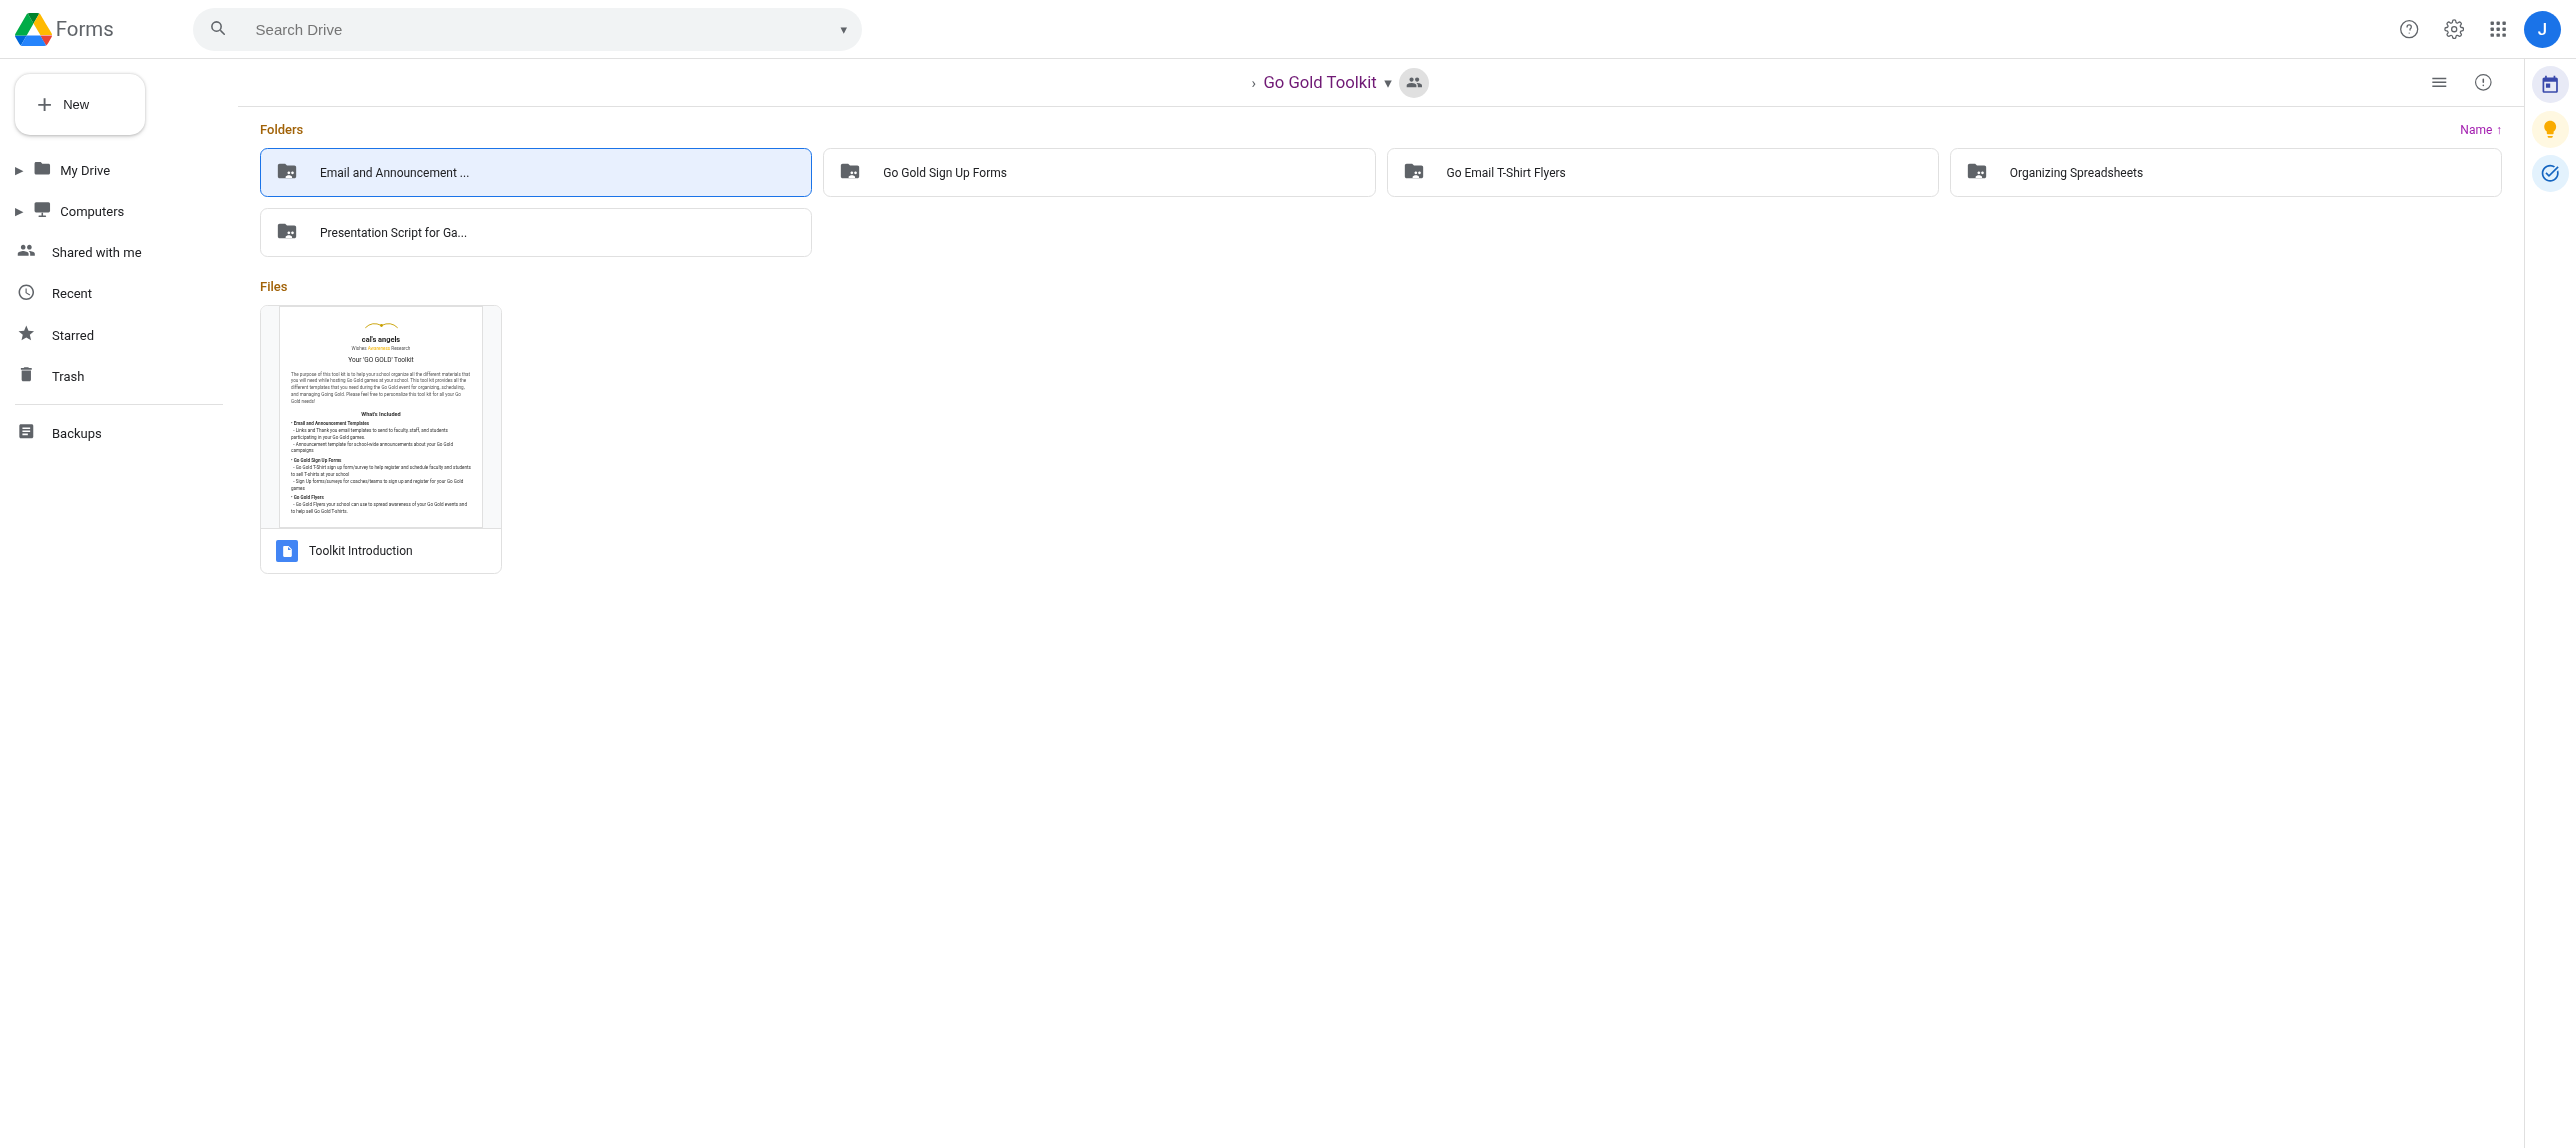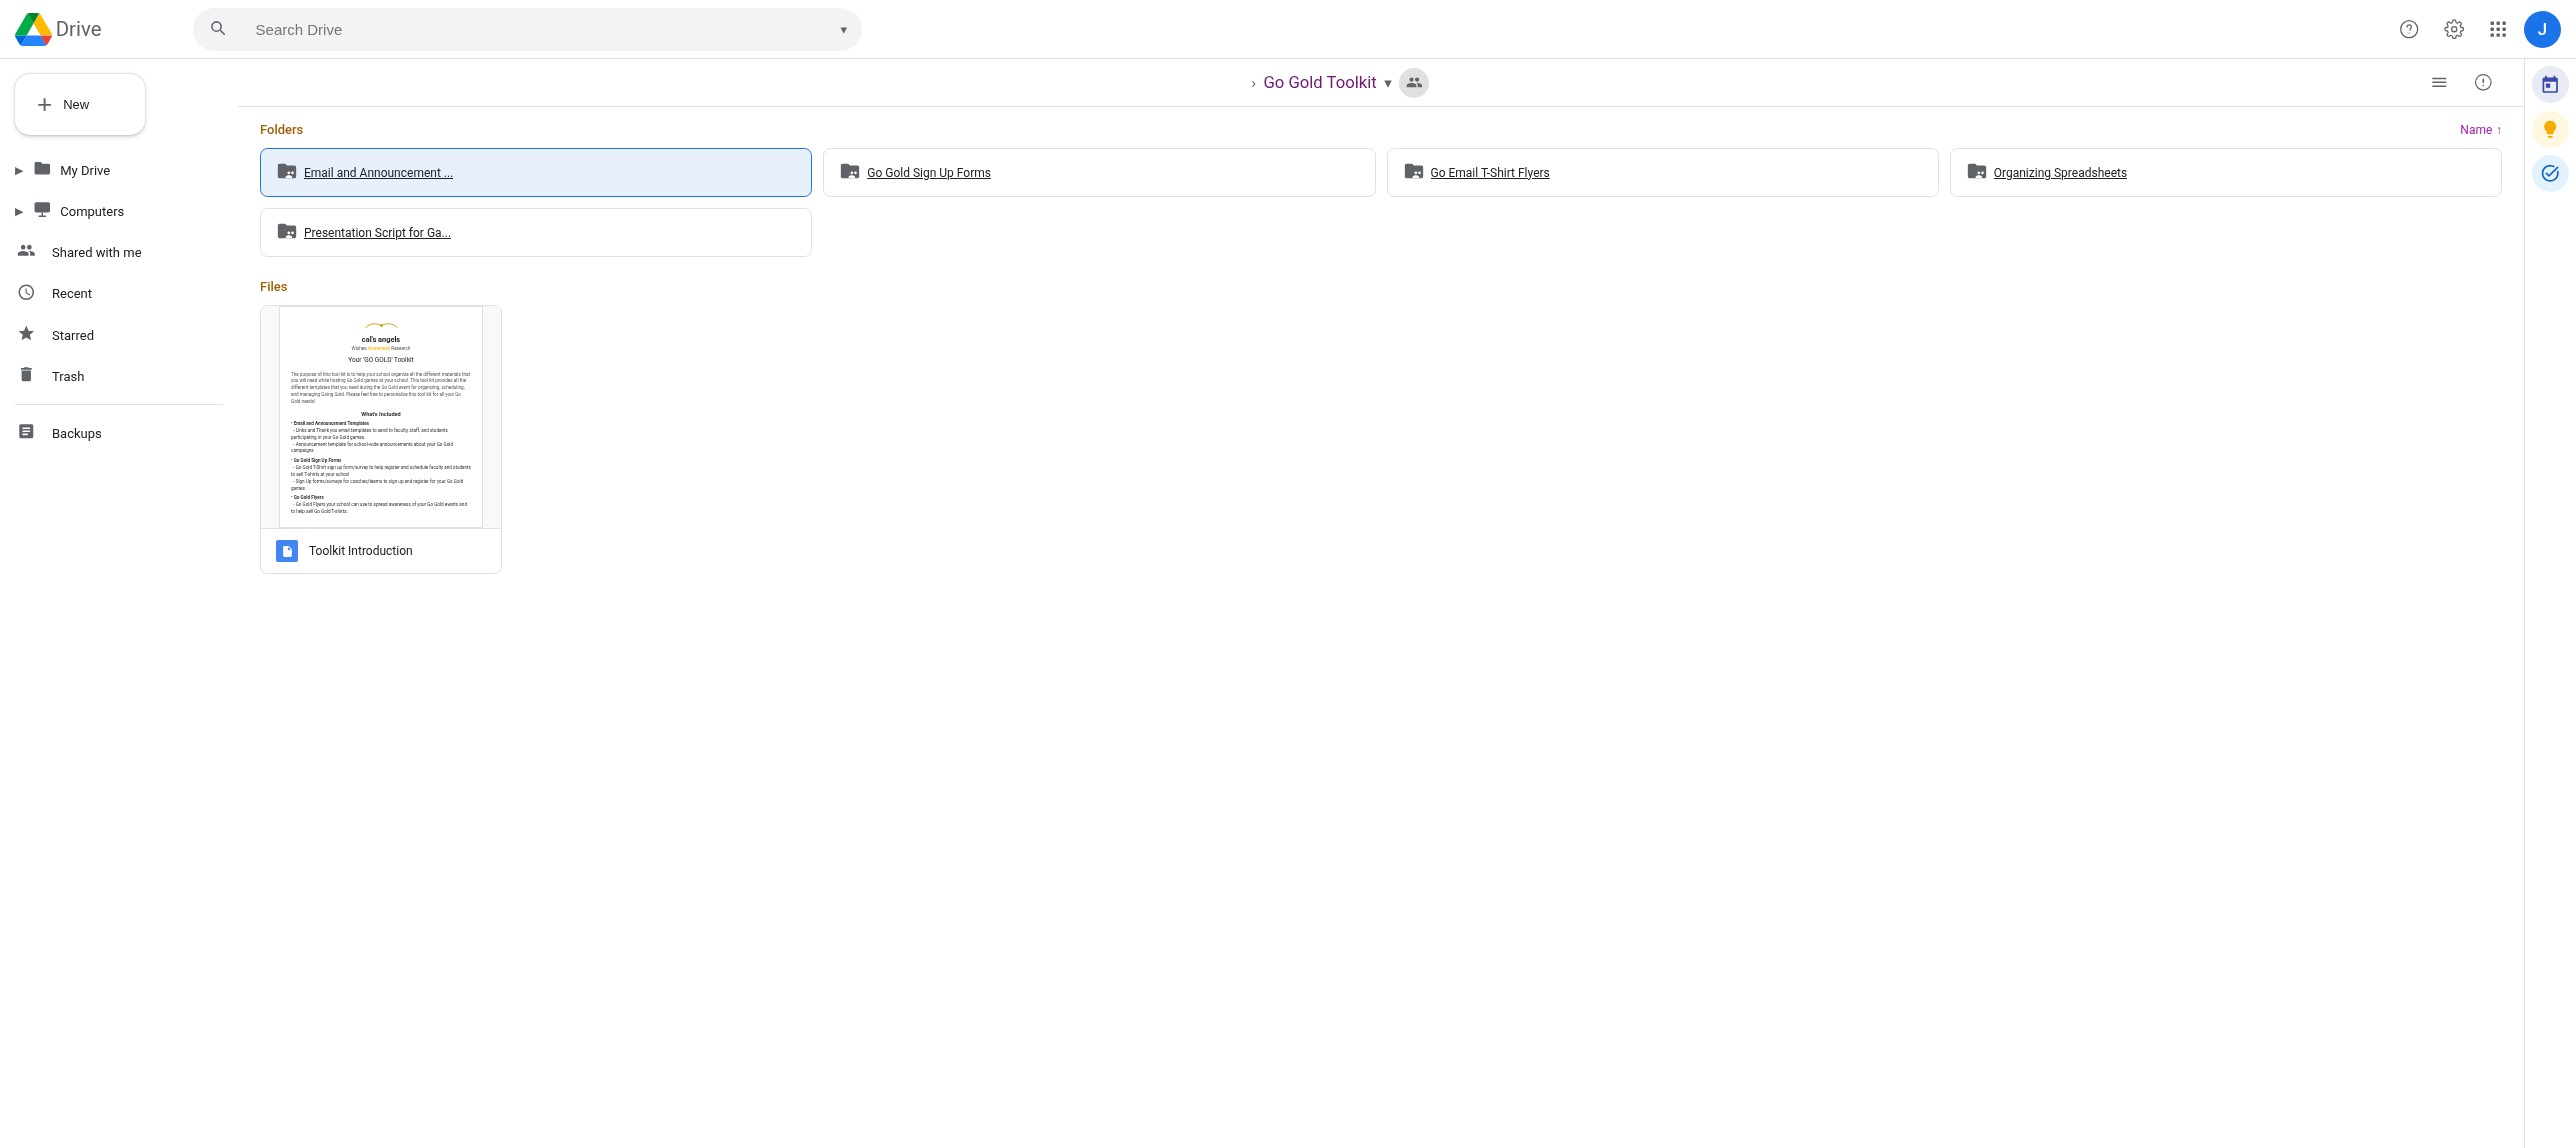--- a/index.html
+++ b/index.html
@@ -49,21 +49,21 @@
     
     .content-area { flex: 1; padding: 15px 22px; overflow-y: auto; }
 
     
     .section-header { display: flex; align-items: center; justify-content: space-between; margin-bottom: 11px; }
     .section-title { font-size: 13px; font-weight: 500; color: #a16207; }
     .sort-label { display: flex; align-items: center; gap: 3.7px; font-size: 12px; color: #a21caf; cursor: pointer; }
 
     
     .folder-grid { display: grid; grid-template-columns: repeat(4, 1fr); gap: 11px; margin-bottom: 22px; }
-    .folder-item { display: flex; align-items: center; gap: 6px; padding: 11px 15px; border: 0.9px solid #e0e0e0; border-radius: 7.4px; cursor: pointer; background: #fff; text-decoration: underline; }
+    .folder-item { display: flex; align-items: center; gap: 22px; padding: 11px 15px; border: 0.9px solid #e0e0e0; border-radius: 7.4px; cursor: pointer; background: #fff; }
     .folder-item.selected { border-color: #1a73e8; background: #e8f0fe; }
     .folder-name { font-size: 12px; color: #202124; white-space: nowrap; overflow: hidden; text-overflow: ellipsis; }
 
     
     .file-preview { width: 242px; border: 0.9px solid #e0e0e0; border-radius: 7.4px; overflow: hidden; cursor: pointer; }
     .preview-img { background: #f8f9fa; height: 223px; display: flex; align-items: flex-end; justify-content: center; border-bottom: 0.9px solid #e0e0e0; overflow: hidden; }
     .file-info { display: flex; align-items: center; gap: 11px; padding: 11px 15px; }
     .doc-icon { width: 22px; height: 22px; background: #4285f4; border-radius: 1.9px; display: flex; align-items: center; justify-content: center; color: #fff; font-size: 11px; }
     .file-name { font-size: 12px; color: #202124; }
   </style>
@@ -74,21 +74,21 @@
   <div class="logo-area">
 
     <svg class="logo-icon" viewBox="0 0 87.3 78" xmlns="http://www.w3.org/2000/svg">
       <path d="m6.6 66.85 3.85 6.65c.8 1.4 1.95 2.5 3.3 3.3l13.75-23.8h-27.5c0 1.55.4 3.1 1.2 4.5z" fill="#0066da"></path>
       <path d="m43.65 25-13.75-23.8c-1.35.8-2.5 1.9-3.3 3.3l-25.4 44a9.06 9.06 0 0 0 -1.2 4.5h27.5z" fill="#00ac47"></path>
       <path d="m73.55 76.8c1.35-.8 2.5-1.9 3.3-3.3l1.6-2.75 7.65-13.25c.8-1.4 1.2-2.95 1.2-4.5h-27.502l5.852 11.5z" fill="#ea4335"></path>
       <path d="m43.65 25 13.75-23.8c-1.35-.8-2.9-1.2-4.5-1.2h-18.5c-1.6 0-3.15.45-4.5 1.2z" fill="#00832d"></path>
       <path d="m59.8 53h-32.3l-13.75 23.8c1.35.8 2.9 1.2 4.5 1.2h50.8c1.6 0 3.15-.45 4.5-1.2z" fill="#2684fc"></path>
       <path d="m73.4 26.5-12.7-22c-.8-1.4-1.95-2.5-3.3-3.3l-13.75 23.8 16.15 27h27.45c0-1.55-.4-3.1-1.2-4.5z" fill="#ffba00"></path>
     </svg>
-    <span class="logo-text">Drive</span>
+    <span class="logo-text">Forms</span>
   </div>
 
   <div class="search-bar">
     <span class="search-icon-wrap">
       <svg width="18.6" height="18.6" viewBox="0 0 24 24" fill="none">
           <path d="M21 21l-4.35-4.35M17 11A6 6 0 1 1 5 11a6 6 0 0 1 12 0z" stroke="#5f6368" stroke-width="2" stroke-linecap="round"></path>
         </svg>
     </span>
     <input type="text" placeholder="Search Drive" style="">
     <span class="search-chevron">▾</span>

